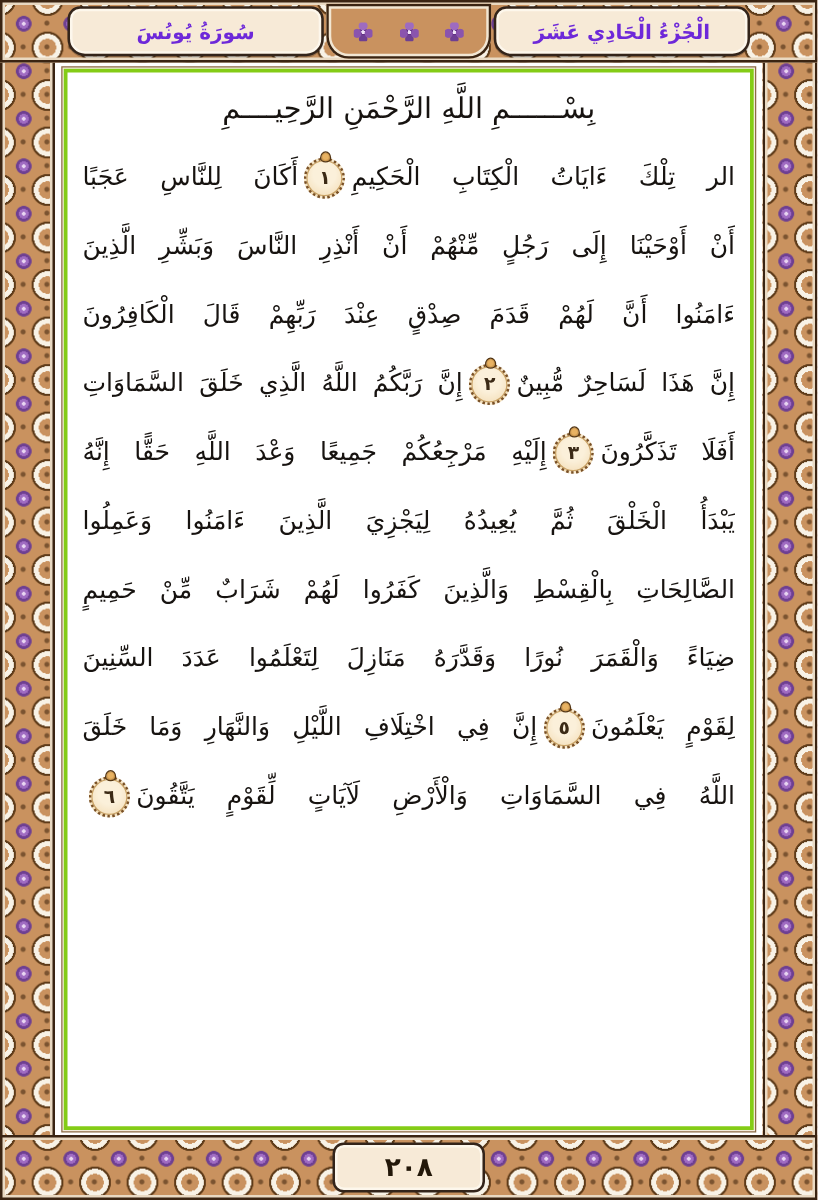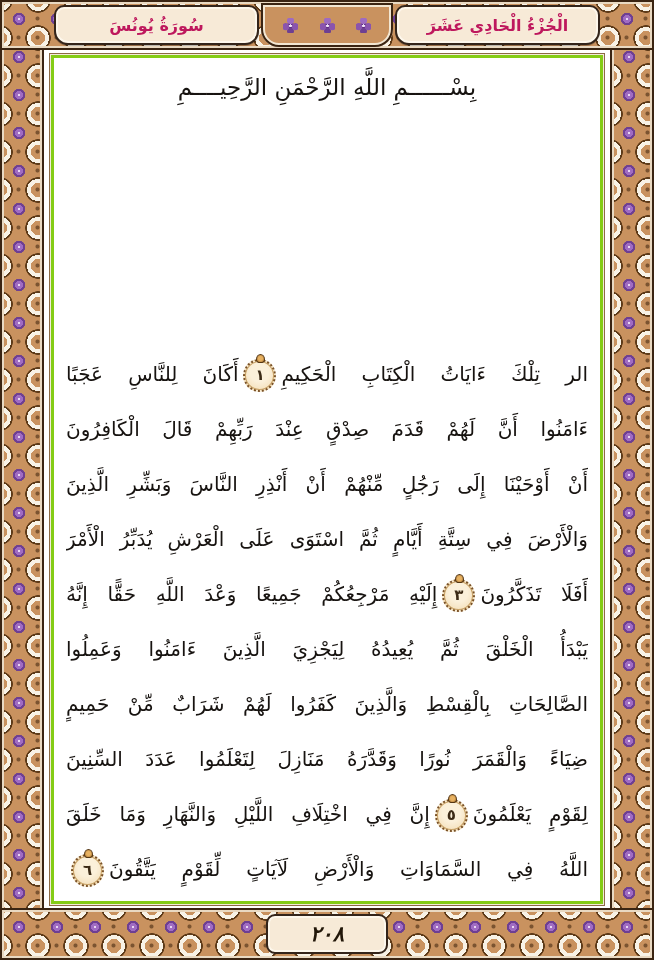--- a/index.html
+++ b/index.html
@@ -49,21 +49,21 @@
     border: 2px solid #33241a;
     border-radius: 10px 10px 14px 14px;
     box-shadow: inset 0 0 0 2px #fdf7ec, 0 1px 0 rgba(0,0,0,.25);
     display: flex;
     align-items: center;
     justify-content: center;
   }
   .cartouche-label {
     font-size: 16px;
     font-weight: bold;
-    color: #be185d;
+    color: #6d28d9;
     white-space: nowrap;
   }
   .ornament-cluster {
     width: 132px;
     margin: 3px 0;
     border-radius: 0 0 18px 18px;
     background-color: #c9925f;
     box-shadow: inset 0 0 0 2px #3a2412, inset 0 0 0 4px #f2e6d2;
     display: flex;
     align-items: center;
@@ -105,21 +105,21 @@
   }
   .bismillah {
     font-size: 23px;
     color: #171310;
     white-space: nowrap;
   }
   .lines {
     flex: 1 1 auto;
     display: flex;
     flex-direction: column;
-    justify-content: flex-end;
+    justify-content: flex-start;
   }
   .qline {
     height: 55px;
     line-height: 55px;
     font-size: 20px;
     color: #171310;
     text-align: justify;
     text-align-last: justify;
     white-space: nowrap;
     overflow: hidden;
@@ -170,21 +170,20 @@
     box-shadow: inset 0 0 0 2px #fdf7ec;
     display: flex;
     align-items: center;
     justify-content: center;
   }
   .page-number {
     font-size: 21px;
     font-weight: bold;
     color: #221709;
     letter-spacing: 4px;
-    font-style: italic;
   }
 </style>
 </head>
 <body>
 
 <div class="page">
 
   <div class="band band-left"></div>
   <div class="band band-right"></div>
   <div class="band band-bottom"></div>
@@ -204,23 +203,23 @@
     </div>
     <div class="corner-pad"></div>
   </div>
 
   <div class="text-panel">
     <div class="bismillah-row">
       <span class="bismillah">بِسْــــــمِ اللَّهِ الرَّحْمَنِ الرَّحِيــــمِ</span>
     </div>
     <div class="lines" id="lines">
         <div class="qline"><span>الر تِلْكَ ءَايَاتُ الْكِتَابِ الْحَكِيمِ</span><span class="ayah-marker">١</span><span>أَكَانَ لِلنَّاسِ عَجَبًا</span></div>
+        <div class="qline"><span>أَنْ أَوْحَيْنَا إِلَى رَجُلٍ مِّنْهُمْ أَنْ أَنْذِرِ النَّاسَ وَبَشِّرِ الَّذِينَ</span></div>
         <div class="qline"><span>ءَامَنُوا أَنَّ لَهُمْ قَدَمَ صِدْقٍ عِنْدَ رَبِّهِمْ قَالَ الْكَافِرُونَ</span></div>
-        <div class="qline"><span>أَنْ أَوْحَيْنَا إِلَى رَجُلٍ مِّنْهُمْ أَنْ أَنْذِرِ النَّاسَ وَبَشِّرِ الَّذِينَ</span></div>
-        <div class="qline"><span>وَالْأَرْضَ فِي سِتَّةِ أَيَّامٍ ثُمَّ اسْتَوَى عَلَى الْعَرْشِ يُدَبِّرُ الْأَمْرَ</span></div>
+        <div class="qline"><span>إِنَّ هَذَا لَسَاحِرٌ مُّبِينٌ</span><span class="ayah-marker">٢</span><span>إِنَّ رَبَّكُمُ اللَّهُ الَّذِي خَلَقَ السَّمَاوَاتِ</span></div>
         <div class="qline"><span>أَفَلَا تَذَكَّرُونَ</span><span class="ayah-marker">٣</span><span>إِلَيْهِ مَرْجِعُكُمْ جَمِيعًا وَعْدَ اللَّهِ حَقًّا إِنَّهُ</span></div>
         <div class="qline"><span>يَبْدَأُ الْخَلْقَ ثُمَّ يُعِيدُهُ لِيَجْزِيَ الَّذِينَ ءَامَنُوا وَعَمِلُوا</span></div>
         <div class="qline"><span>الصَّالِحَاتِ بِالْقِسْطِ وَالَّذِينَ كَفَرُوا لَهُمْ شَرَابٌ مِّنْ حَمِيمٍ</span></div>
         <div class="qline"><span>ضِيَاءً وَالْقَمَرَ نُورًا وَقَدَّرَهُ مَنَازِلَ لِتَعْلَمُوا عَدَدَ السِّنِينَ</span></div>
         <div class="qline"><span>لِقَوْمٍ يَعْلَمُونَ</span><span class="ayah-marker">٥</span><span>إِنَّ فِي اخْتِلَافِ اللَّيْلِ وَالنَّهَارِ وَمَا خَلَقَ</span></div>
         <div class="qline"><span>اللَّهُ فِي السَّمَاوَاتِ وَالْأَرْضِ لَآيَاتٍ لِّقَوْمٍ يَتَّقُونَ</span><span class="ayah-marker">٦</span></div>
       </div>
   </div>
 
   <div class="footer-band">

